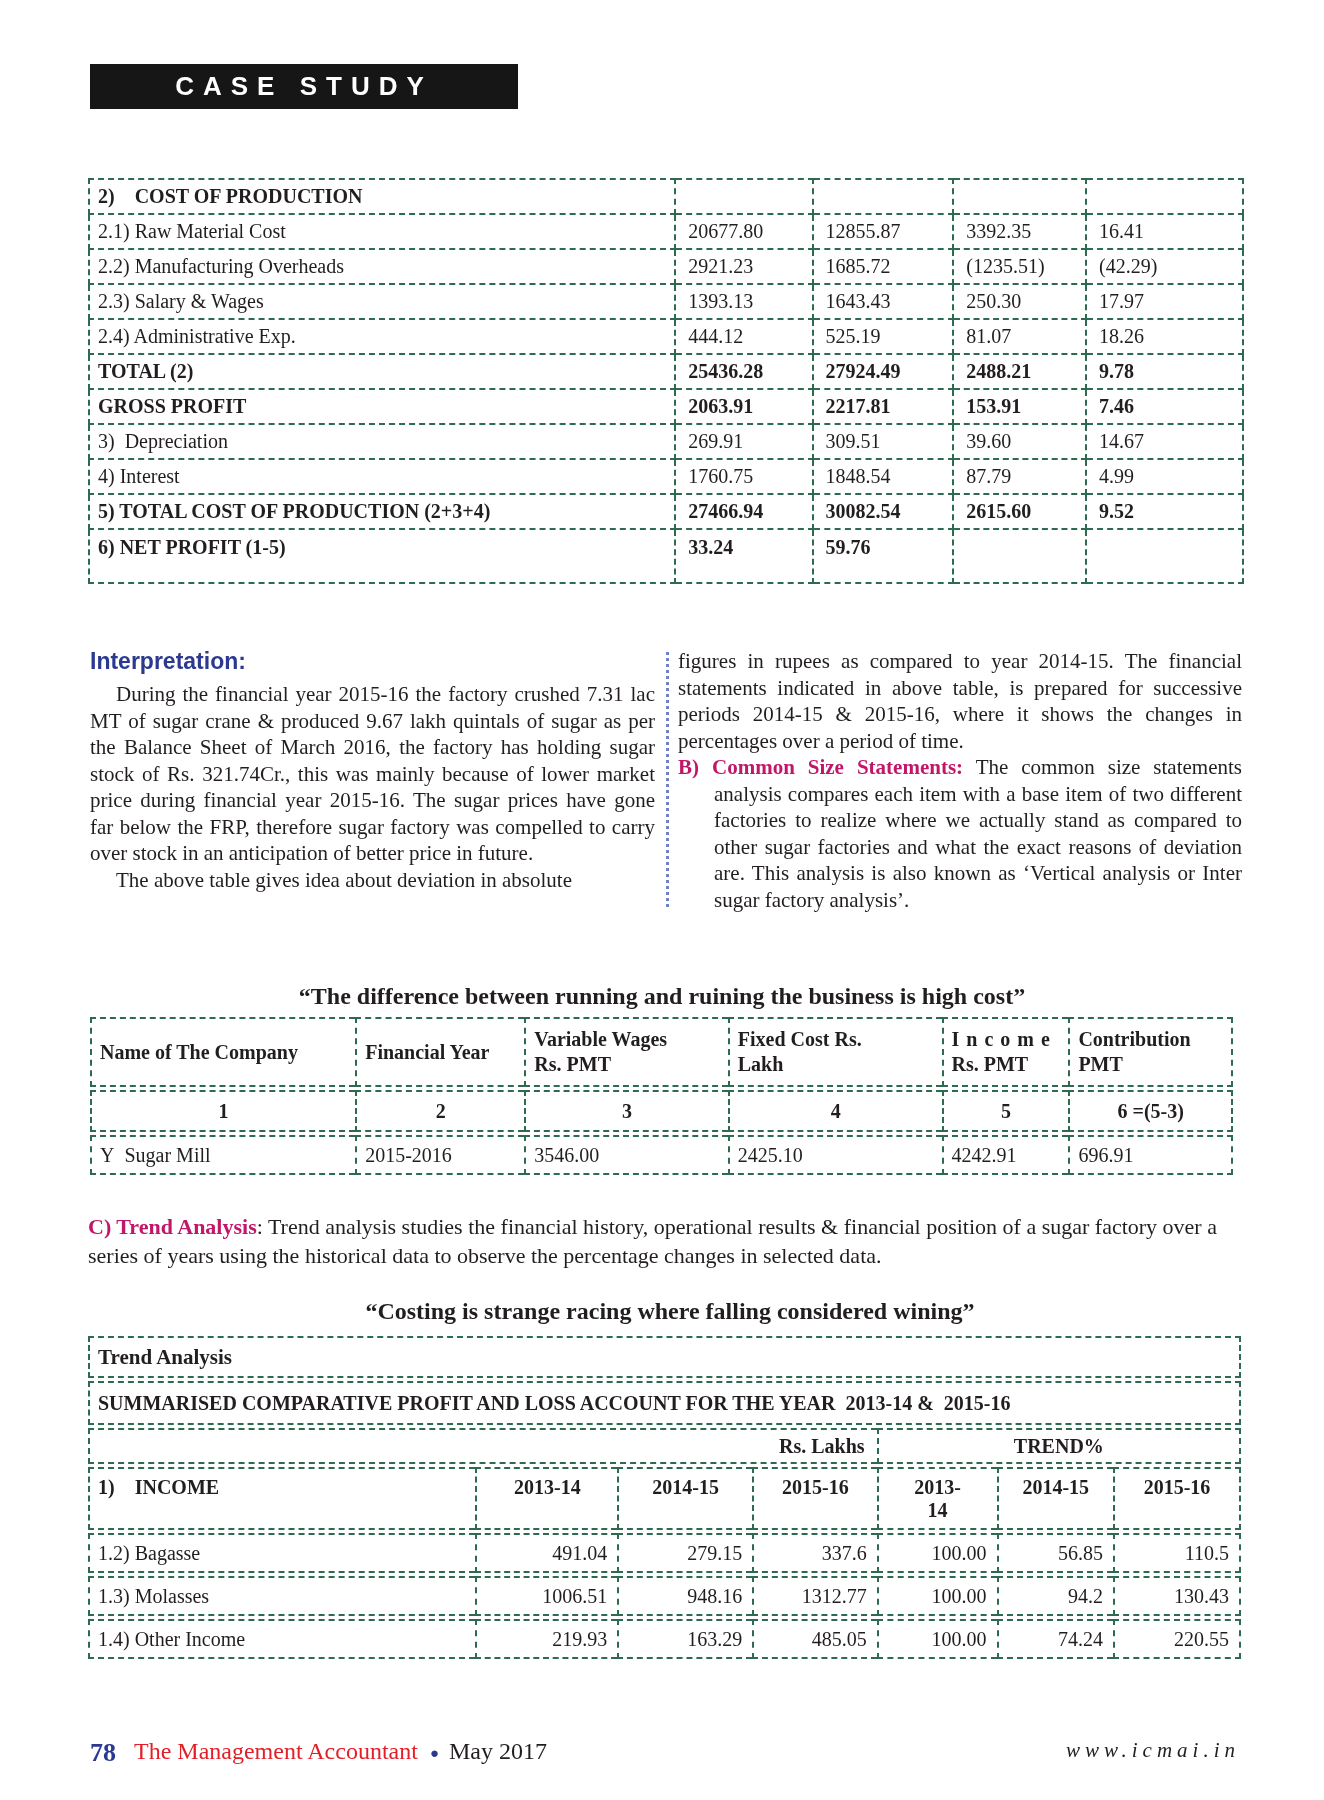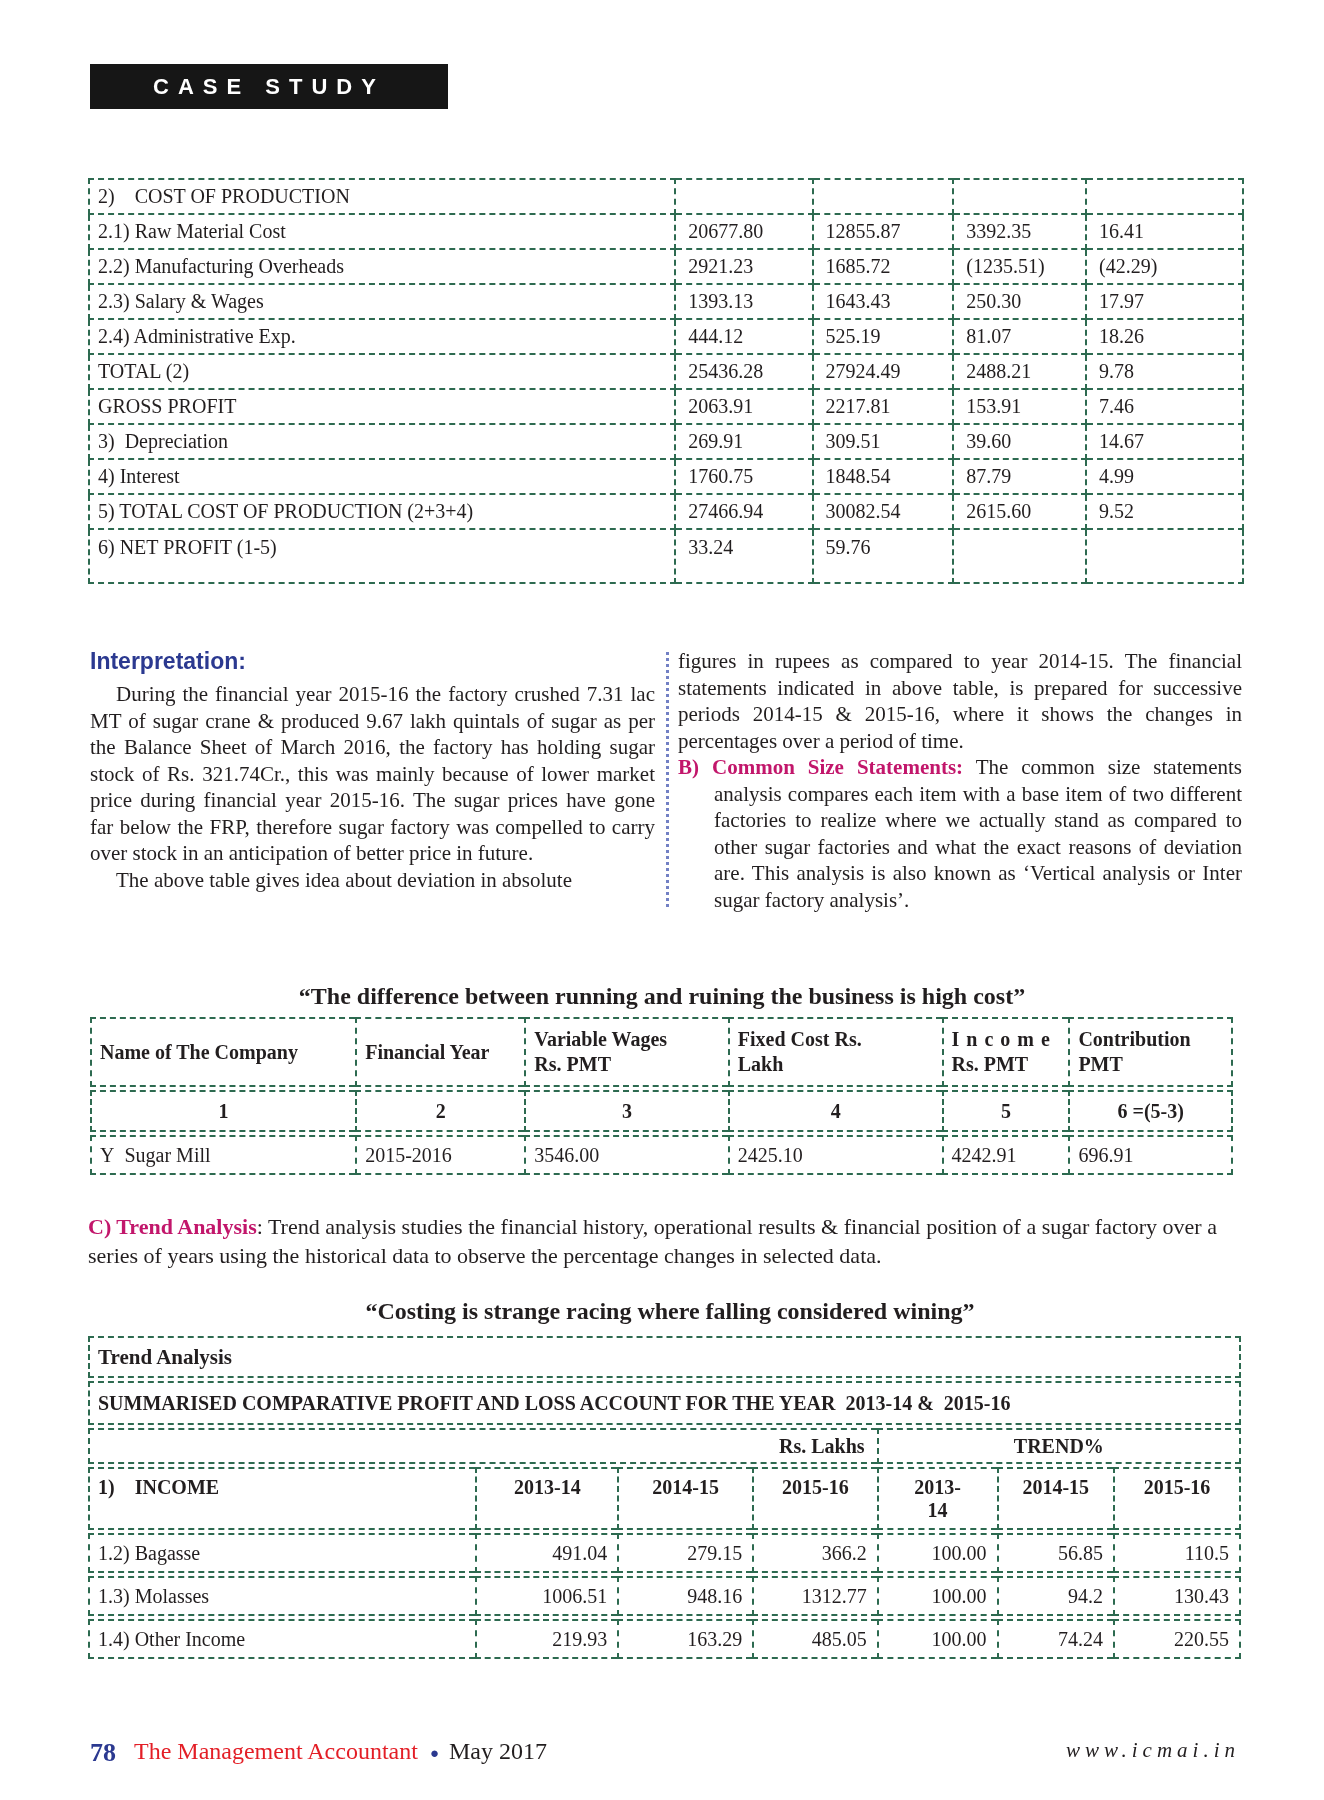--- a/index.html
+++ b/index.html
@@ -5,36 +5,36 @@
   html,body { margin:0; padding:0; background:#e9e9e9; }
   .page {
     position:relative; width:1324px; height:1800px; margin:0 auto;
     background:#ffffff; color:#221e1f;
     font-family:"Liberation Serif", serif;
     overflow:hidden;
   }
 
   
   .banner {
-    position:absolute; left:90px; top:64px; width:358px; height:45px;
+    position:absolute; left:90px; top:64px; width:428px; height:45px;
     background:#161616; color:#ffffff;
     font-family:"Liberation Sans", sans-serif; font-weight:bold;
-    font-size:22px; letter-spacing:9px;
+    font-size:26px; letter-spacing:9px;
     display:flex; align-items:center; justify-content:center;
   }
 
   
   table.tbl { table-layout:fixed; border-color:#2d6a50; }
   table.tbl td { font-size:20px; overflow:hidden; vertical-align:middle; }
 
   
   .t1 { position:absolute; left:88px; top:178px; width:1156px; border-collapse:collapse; }
   .t1 td { border:2px dashed #2d6a50; padding:4px 8px; height:25px; }
   .t1 td.val { padding-left:12px; }
-  .t1 tr.rb td { font-weight:normal; }
+  .t1 tr.rb td { font-weight:bold; }
   .t1 tr.tall td { height:42px; vertical-align:top; padding-top:6px; }
 
   
   .t2, .t3 { border-collapse:separate; border-spacing:0 3px; }
   .t2 td, .t3 td {
     border-top:2px dashed #2d6a50; border-bottom:2px dashed #2d6a50;
     border-left:2px dashed #2d6a50; padding:4px 8px;
   }
   .t2 td:last-child, .t3 td:last-child { border-right:2px dashed #2d6a50; }
 
@@ -294,21 +294,21 @@
         <td class="yh">
             <div class="nbox">2013-14</div>
           </td>
         <td class="yh">2014-15</td>
         <td class="yh">2015-16</td>
       </tr>
       <tr>
         <td class="lbl">1.2) Bagasse</td>
         <td class="num">491.04</td>
         <td class="num">279.15</td>
-        <td class="num">366.2</td>
+        <td class="num">337.6</td>
         <td class="num">100.00</td>
         <td class="num">56.85</td>
         <td class="num">110.5</td>
       </tr>
       <tr>
         <td class="lbl">1.3) Molasses</td>
         <td class="num">1006.51</td>
         <td class="num">948.16</td>
         <td class="num">1312.77</td>
         <td class="num">100.00</td>

